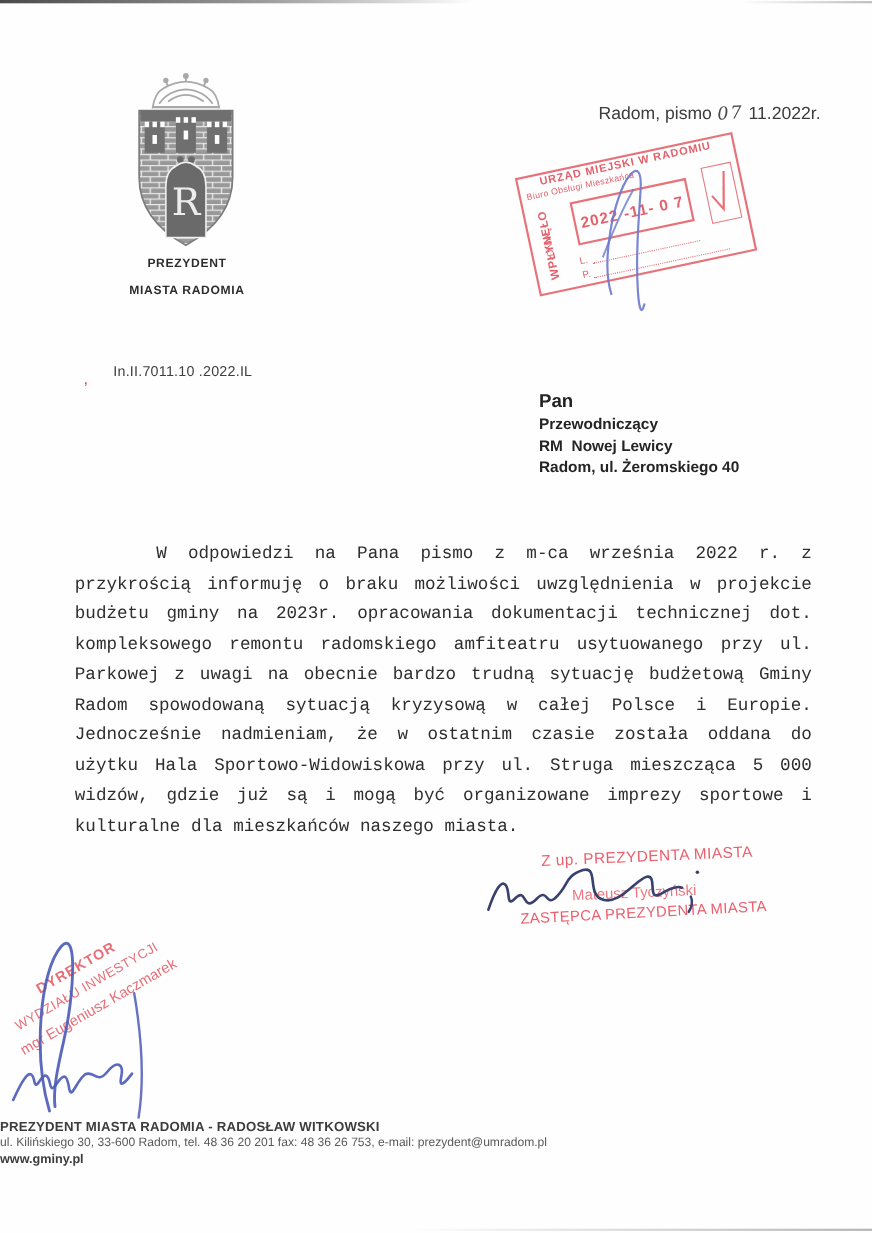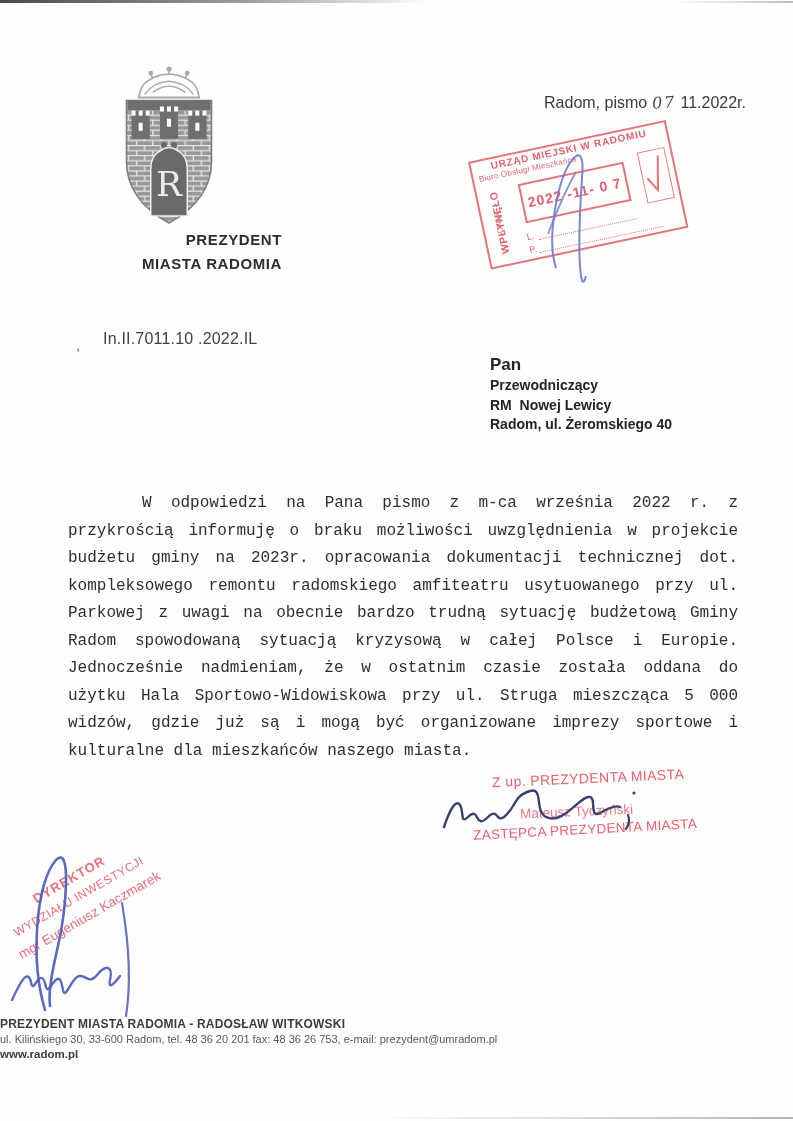--- a/index.html
+++ b/index.html
@@ -15,22 +15,22 @@
   
   .scan-top{position:absolute;left:0;top:0;width:430px;height:3px;
     background:linear-gradient(to right,#4a4a4a 0%,#9a9a9a 55%,rgba(200,200,200,0) 100%);}
   .scan-top2{position:absolute;right:0;top:1px;width:120px;height:2px;
     background:linear-gradient(to left,#bdbdbd,rgba(220,220,220,0));}
   .scan-bottom{position:absolute;left:370px;bottom:2px;width:423px;height:2px;
     background:linear-gradient(to right,rgba(200,200,200,0),#b5b5b5);}
 
   
   .crest{position:absolute;left:102px;top:64px;width:134px;height:162px;}
-  .lh-title{position:absolute;left:58px;top:228px;width:224px;text-align:right;
-    font-weight:bold;font-size:15px;letter-spacing:.6px;color:#2d2d2d;line-height:24px;}
+  .lh-title{position:absolute;left:58px;top:228px;width:224px;text-align:center;
+    font-weight:bold;font-size:11px;letter-spacing:.6px;color:#2d2d2d;line-height:24px;}
 
   
   .date-line{position:absolute;left:470px;top:93px;width:276px;font-size:16px;color:#3c3c3c;text-align:right;}
   .hand-day{display:inline-block;font-family:"DejaVu Serif",serif;font-style:italic;
     transform:rotate(-4deg);letter-spacing:2px;color:#474747;}
 
   
   .stamp{position:absolute;left:468px;top:162px;width:198px;height:106px;
     transform:rotate(-12deg);transform-origin:left top;
     border:2px solid rgba(224,76,86,.85);color:#e05460;opacity:.92;}
@@ -45,21 +45,21 @@
     font-size:14px;font-weight:bold;letter-spacing:1px;white-space:nowrap;}
   .stamp .checkbox{position:absolute;right:5px;top:24px;width:26px;height:50px;
     border:1.5px solid rgba(224,76,86,.8);}
   .stamp .dotrow{position:absolute;left:40px;font-size:9px;display:flex;align-items:flex-end;gap:3px;}
   .stamp .dots{display:inline-block;border-bottom:1.5px dotted rgba(224,76,86,.85);height:8px;}
   .row-l{bottom:17px;}
   .row-p{bottom:4px;}
 
   
   .ref-mark{position:absolute;left:76px;top:336px;color:#cf4a55;font-size:15px;}
-  .ref-no{position:absolute;left:103px;top:330px;font-size:16px;color:#3f3f3f;letter-spacing:.2px;}
+  .ref-no{position:absolute;left:103px;top:330px;font-size:13px;color:#3f3f3f;letter-spacing:.2px;}
 
   
   .addressee{position:absolute;left:490px;top:353px;color:#242424;}
   .addr-lg{font-size:17px;font-weight:bold;line-height:23px;white-space:pre;}
   .addr-sm{font-size:14px;font-weight:bold;line-height:19.5px;white-space:pre;}
 
   
   .body-par{position:absolute;left:68px;top:490px;width:670px;
     font-size:16px;line-height:27.5px;text-align:justify;text-indent:74px;color:#2e2e2e;font-family:Liberation Mono, monospace;}
 
@@ -212,16 +212,16 @@
   <svg class="dir-sig" viewBox="0 0 200 170">
     <path d="M45 162 C30 112 36 34 56 12 C72 -4 66 62 58 98 C53 120 48 142 50 158" stroke="#4d5cb8" stroke-width="2.6" fill="none" stroke-linecap="round" opacity=".92"></path>
     <path d="M12 152 C22 130 28 122 31 134 C33 146 37 128 42 130 C47 132 44 148 51 138 C59 126 61 130 63 142
              C65 152 70 134 77 129 C85 124 88 138 97 127 C107 115 113 119 110 132 C108 142 114 136 120 128" stroke="#4d5cb8" stroke-width="2.4" fill="none" stroke-linecap="round" opacity=".92"></path>
     <path d="M122 55 C128 90 132 130 126 168" stroke="#4d5cb8" stroke-width="2.2" fill="none" stroke-linecap="round" opacity=".85"></path>
   </svg>
 
   <div class="footer">
     <div class="f1">PREZYDENT MIASTA RADOMIA - RADOSŁAW WITKOWSKI</div>
     <div class="f2">ul. Kilińskiego 30, 33-600 Radom, tel. 48 36 20 201 fax: 48 36 26 753, e-mail: prezydent@umradom.pl</div>
-    <div class="f3">www.radom.pl</div>
+    <div class="f3">www.gminy.pl</div>
   </div>
 
 </div>
 
 </body></html>

